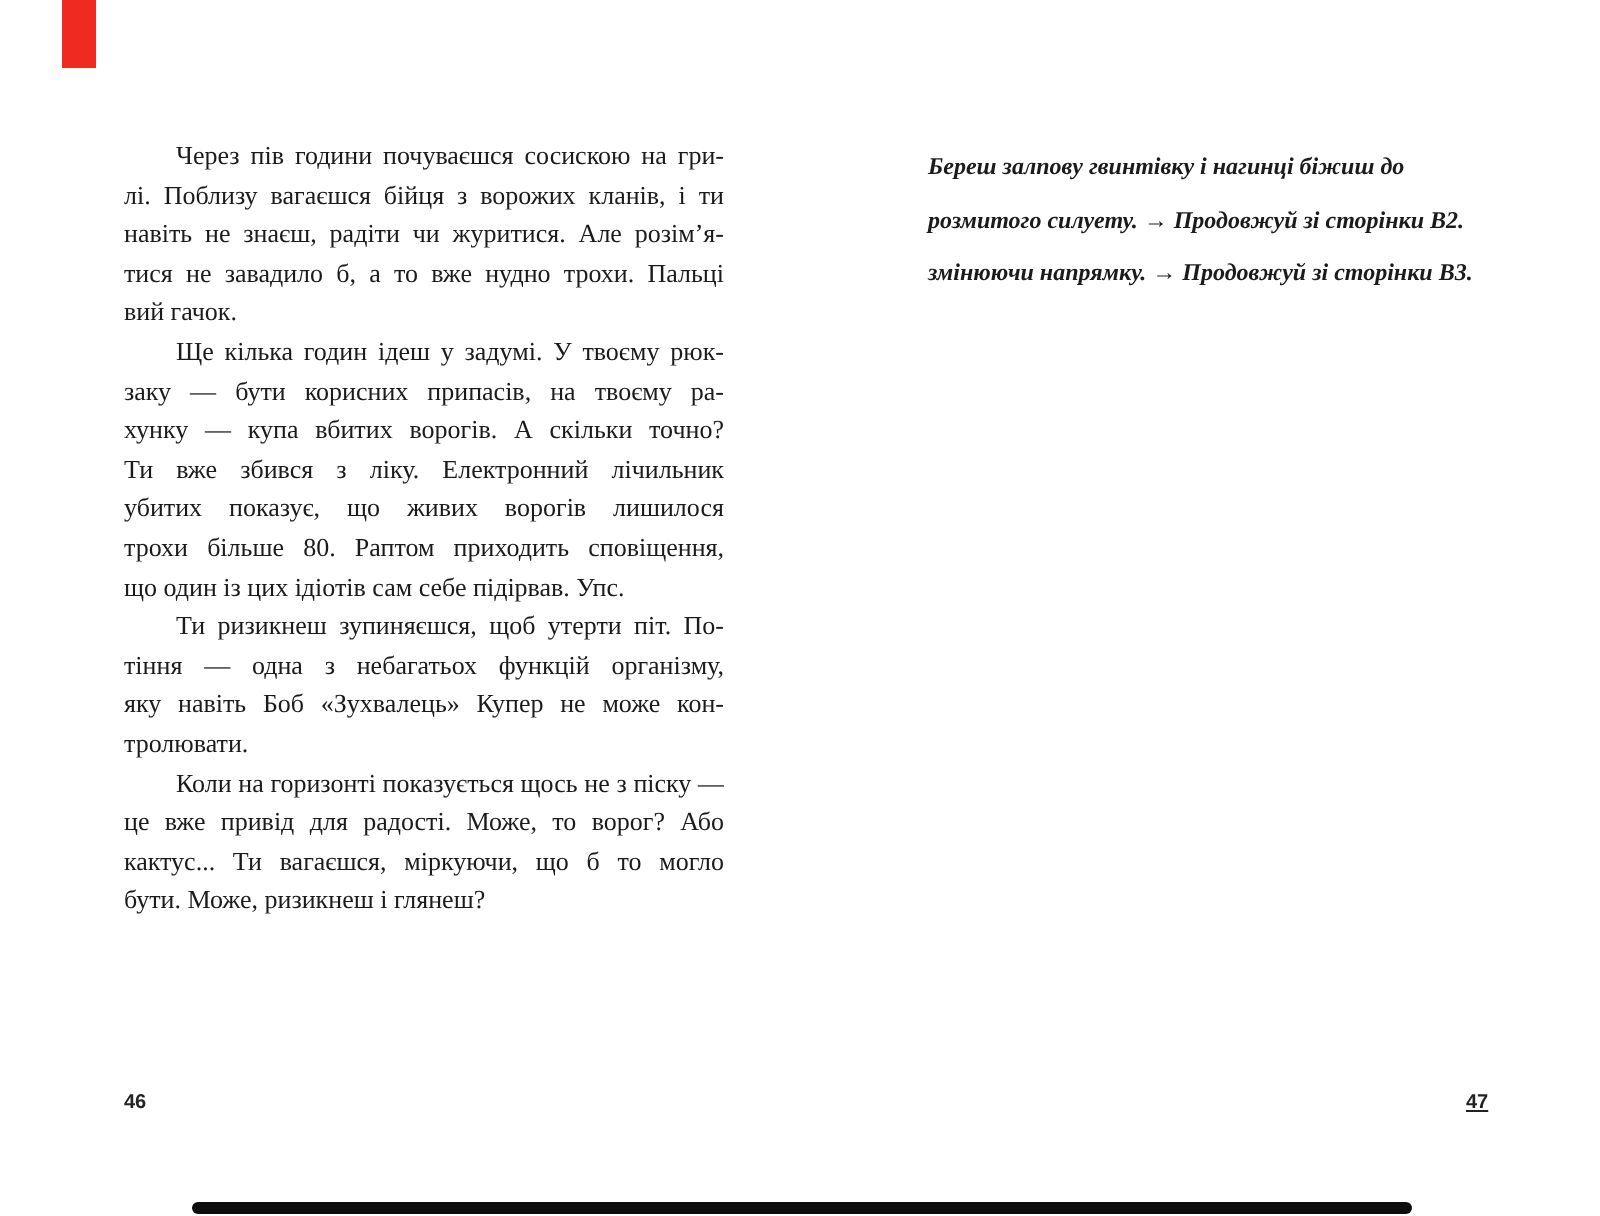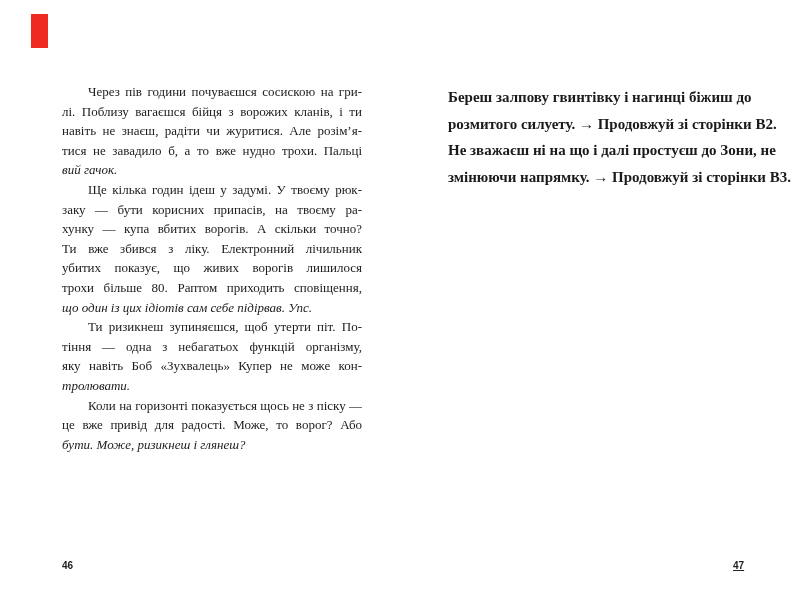--- a/index.html
+++ b/index.html
@@ -11,21 +11,20 @@
     height: 608px;
     background: #ffffff;
     position: relative;
     overflow: hidden;
     font-family: "Liberation Serif", serif;
     color: #1b1b1b;
   }
   .spread {
     position: absolute;
     inset: 0;
-    margin-top: 14px;
   }
   
   .bookmark-ribbon {
     position: absolute;
     left: 31px;
     top: 0;
     width: 17px;
     height: 34px;
     background: #ee2a21;
   }
@@ -43,31 +42,31 @@
     text-align-last: justify;
     height: 19.6px;
     overflow: hidden;
   }
   .line.first {
     text-indent: 26px;
   }
   .line.lastline {
     text-align: left;
     text-align-last: left;
-    font-style: italic;
   }
   
   .right-text {
     position: absolute;
-    left: 448px;
+    left: 464px;
     top: 70px;
     width: 315px;
-    font-size: 15px;
+    font-size: 12px;
     font-weight: bold;
     line-height: 26.5px;
+    font-style: italic;
   }
   .choice-line {
     white-space: nowrap;
     height: 26.5px;
   }
   
   .pagenum {
     position: absolute;
     top: 546px;
     font-family: "Liberation Sans", sans-serif;
@@ -114,28 +113,28 @@
     </div>
     <div class="para">
       <div class="line first">Ти ризикнеш зупиняєшся, щоб утерти піт. По-</div>
       <div class="line">тіння — одна з небагатьох функцій організму,</div>
       <div class="line">яку навіть Боб «Зухвалець» Купер не може кон-</div>
       <div class="line lastline">тролювати.</div>
     </div>
     <div class="para">
       <div class="line first">Коли на горизонті показується щось не з піску —</div>
       <div class="line">це вже привід для радості. Може, то ворог? Або</div>
+      <div class="line">кактус... Ти вагаєшся, міркуючи, що б то могло</div>
       <div class="line lastline">бути. Може, ризикнеш і глянеш?</div>
     </div>
   </div>
 
   <div class="right-text">
     <div class="choice-line">Береш залпову гвинтівку і нагинці біжиш до</div>
     <div class="choice-line">розмитого силуету. → Продовжуй зі сторінки В2.</div>
-    <div class="choice-line">Не зважаєш ні на що і далі простуєш до Зони, не</div>
     <div class="choice-line">змінюючи напрямку. → Продовжуй зі сторінки В3.</div>
   </div>
 
   <div class="pagenum num-left">46</div>
   <div class="pagenum num-right">47</div>
 
   <div class="progress-bar"></div>
 
 </div>
 

